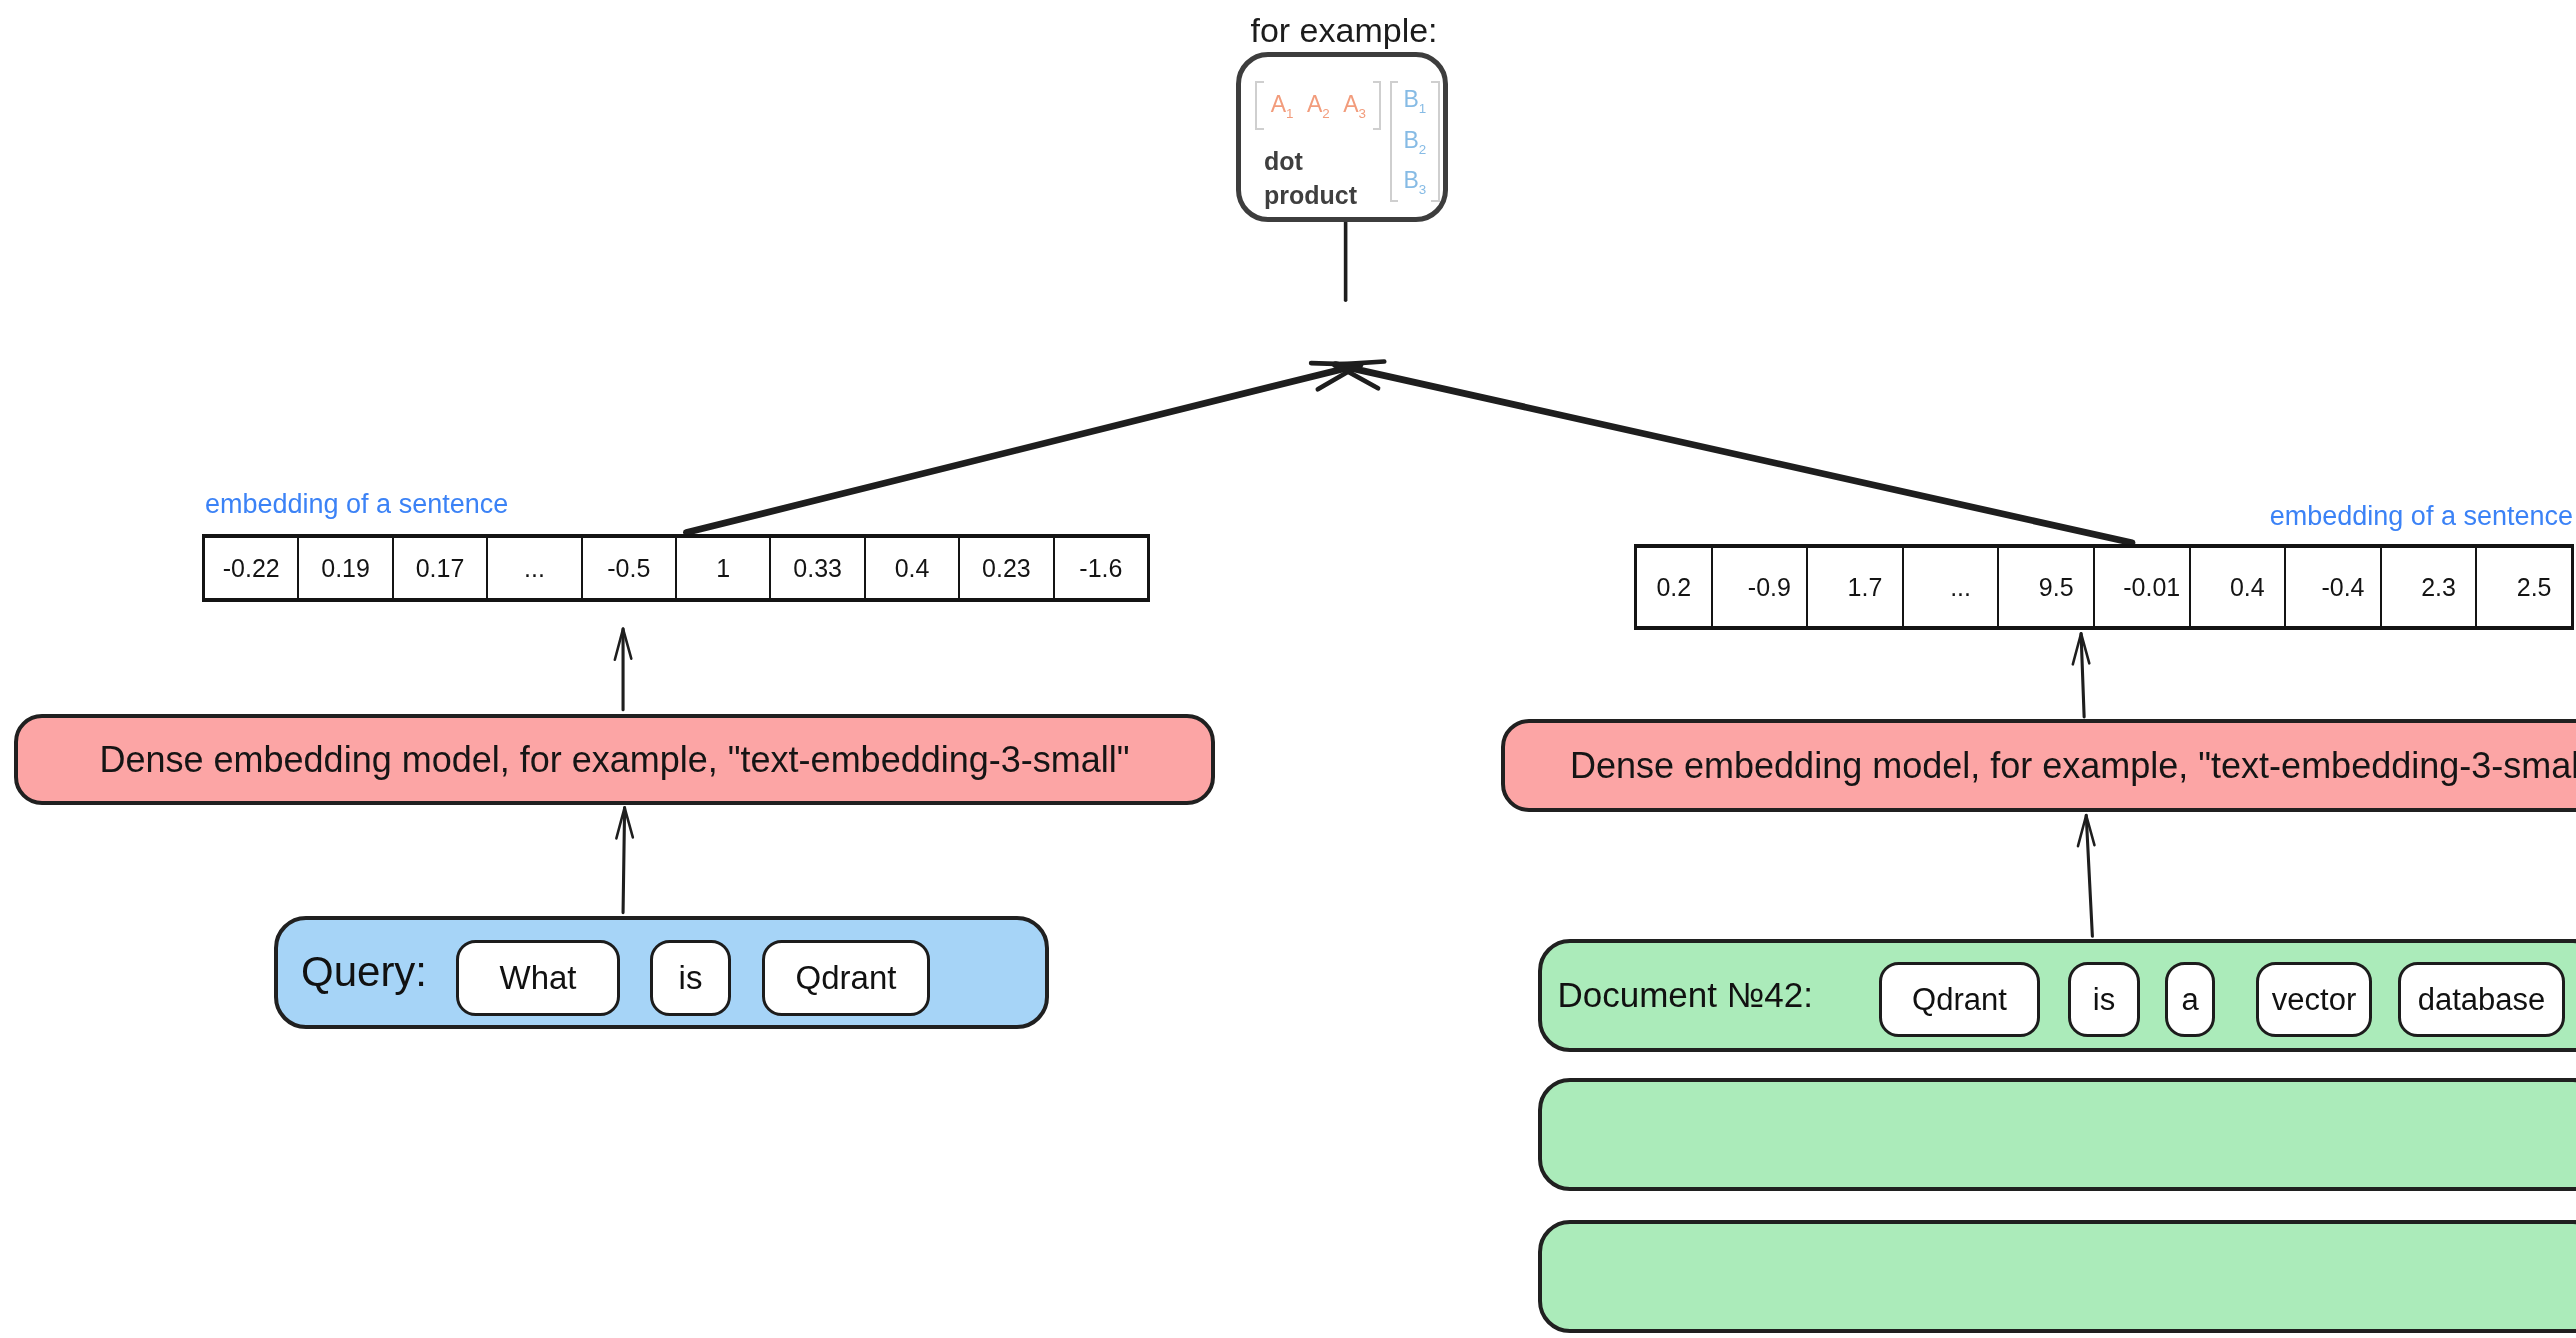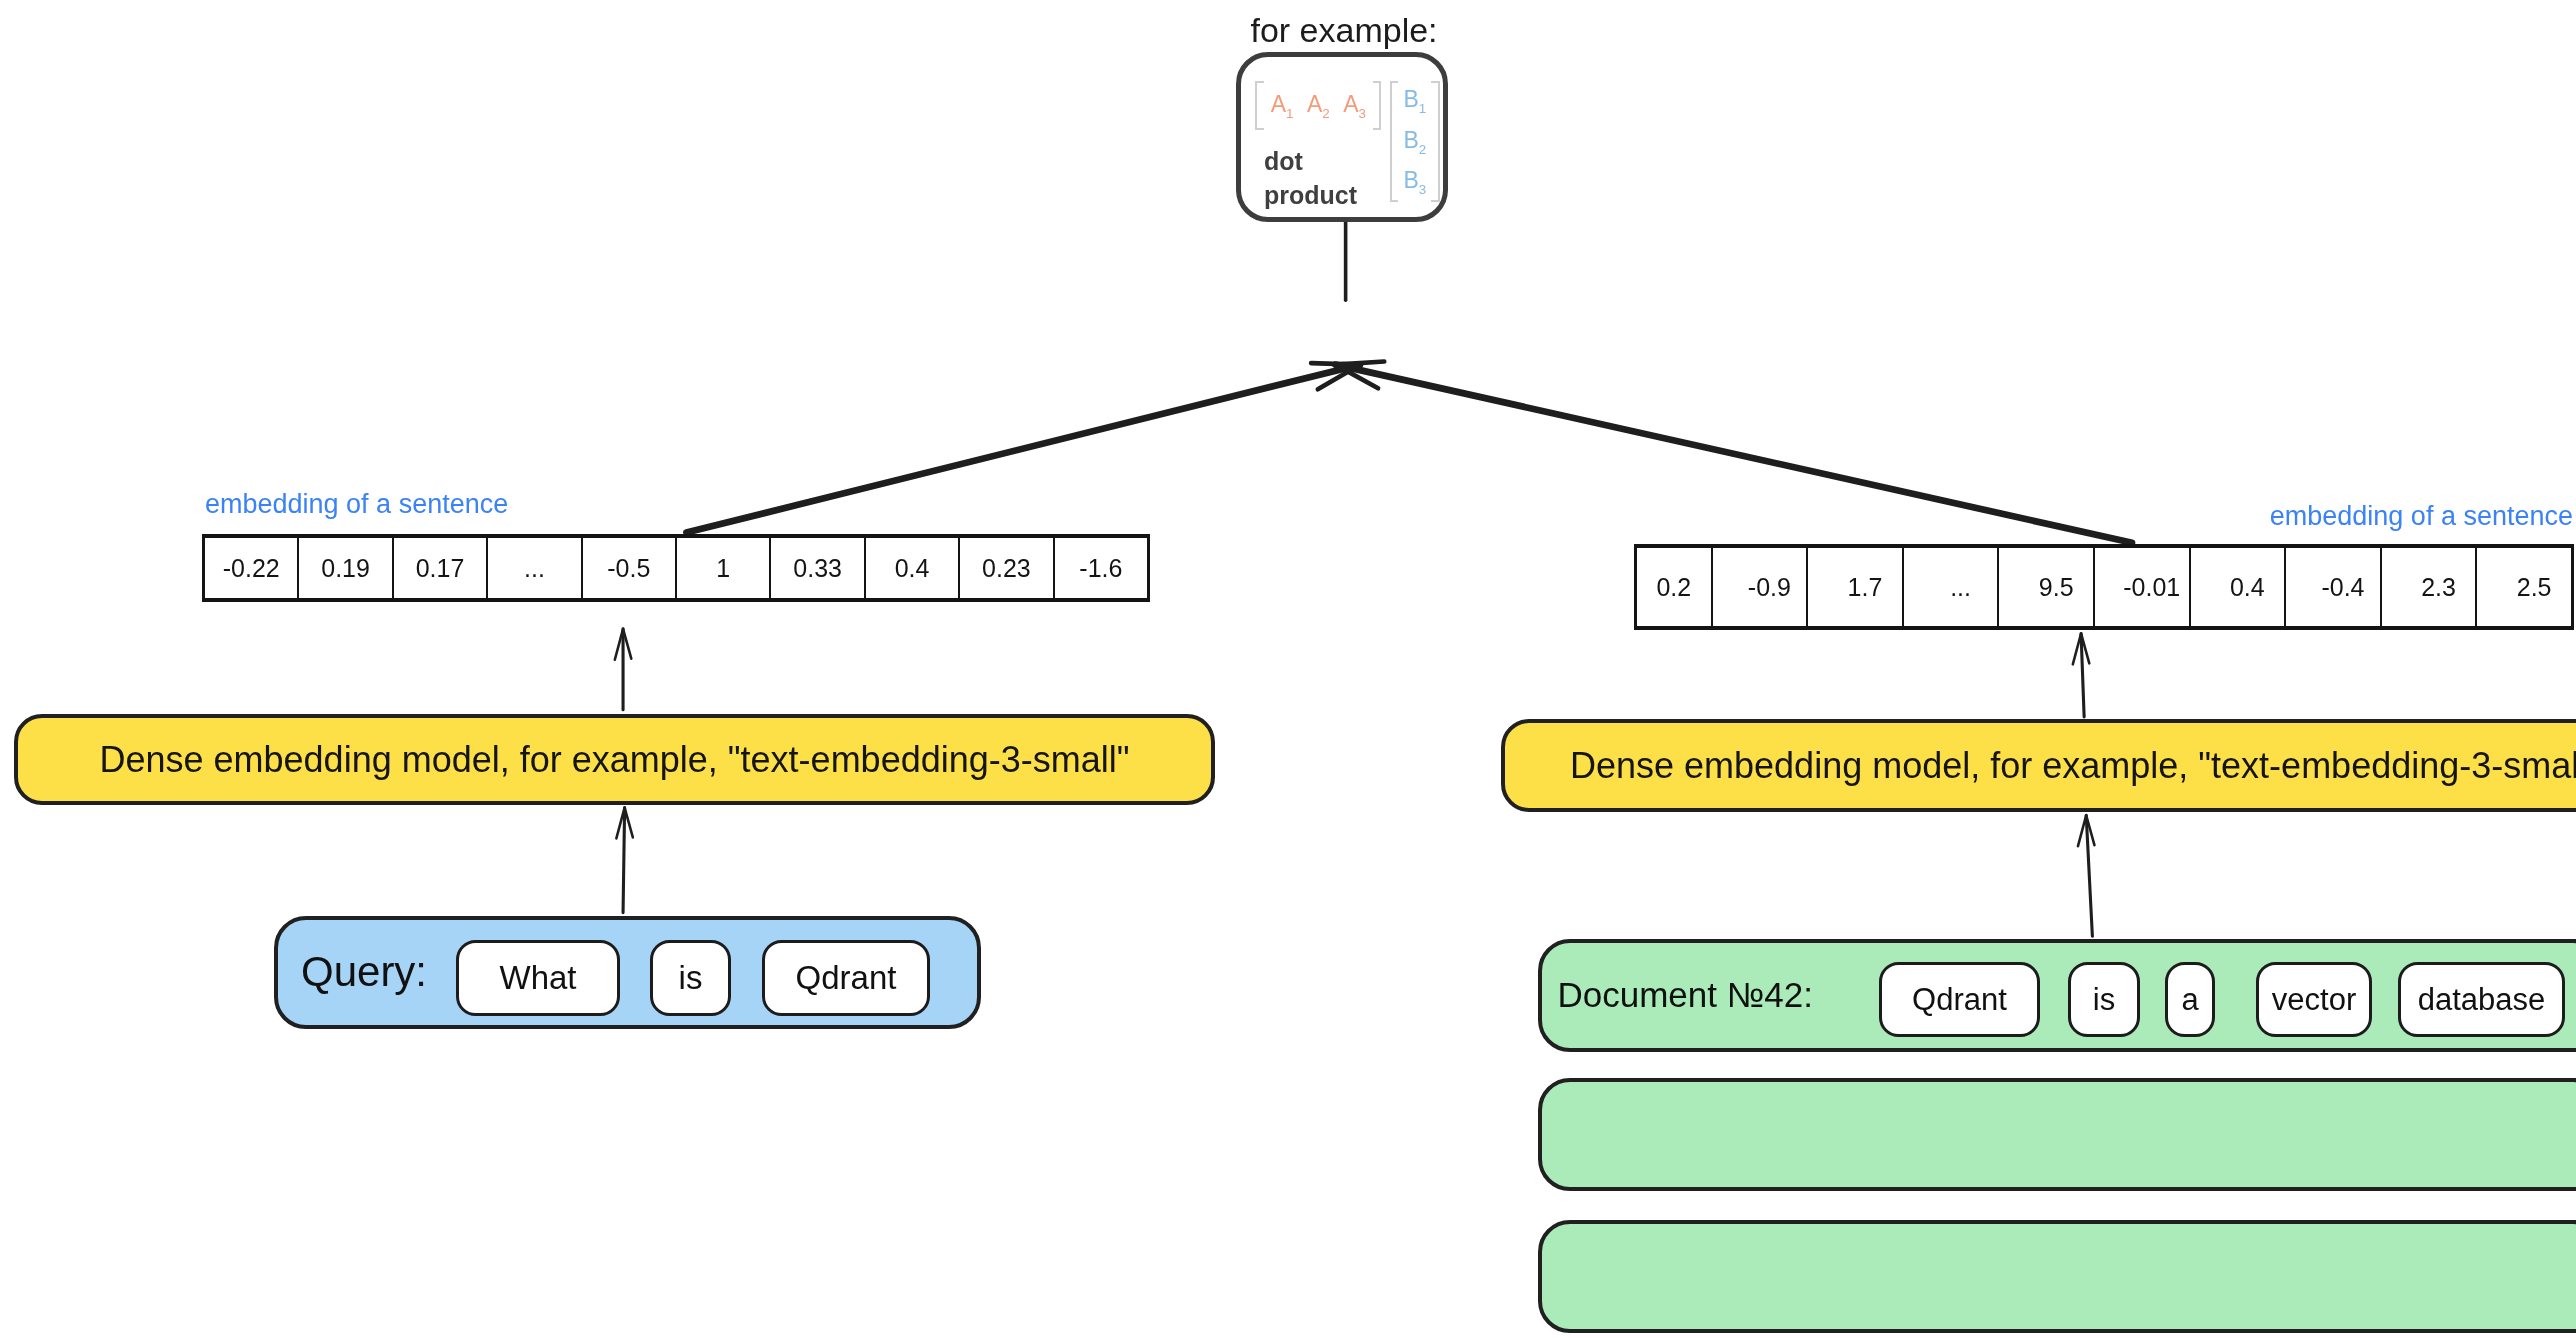--- a/index.html
+++ b/index.html
@@ -35,27 +35,27 @@
            border-top-width:4.6px;border-bottom-width:4.6px;box-sizing:border-box;}
   .emb-row .cell{flex:1 1 0;display:flex;align-items:center;justify-content:center;
                  font-size:25px;border-right:2.6px solid #141414;}
   .emb-row .cell:last-child{border-right:none;}
   .row-left{left:202px;top:534px;width:948px;height:68px;}
   .row-right{left:1634px;top:544px;width:940px;height:86px;gap:20px;}
   .label-left{left:205px;top:489px;}
   .label-right{left:2058px;top:501px;width:515px;text-align:right;}
 
   
-  .model-box{background:#fde047;border:4.1px solid #202020;border-radius:28px;box-sizing:border-box;
+  .model-box{background:#fca5a5;border:4.1px solid #202020;border-radius:28px;box-sizing:border-box;
              display:flex;align-items:center;justify-content:center;font-size:36px;color:#151515;}
   .model-left{left:14px;top:714px;width:1201px;height:91px;}
   .model-right{left:1501px;top:719px;width:1168px;height:93px;}
 
   
-  .query-box{left:274px;top:916px;width:707px;height:113px;background:#a6d4f7;
+  .query-box{left:274px;top:916px;width:775px;height:113px;background:#a6d4f7;
              border:4.6px solid #202020;border-radius:32px;box-sizing:border-box;}
   .query-label{left:23px;top:0;height:104px;display:flex;align-items:center;font-size:42px;color:#111;}
   .token{background:#fff;border:3.1px solid #1c1c1c;border-radius:19.6px;box-sizing:border-box;
          display:flex;align-items:center;justify-content:center;color:#111;}
   .q-token{font-size:33px;}
   .tok-what{left:178px;top:20px;width:164px;height:76px;}
   .tok-is{left:372px;top:20px;width:81px;height:76px;}
   .tok-qdrant{left:484px;top:20px;width:168px;height:76px;}
 
   

